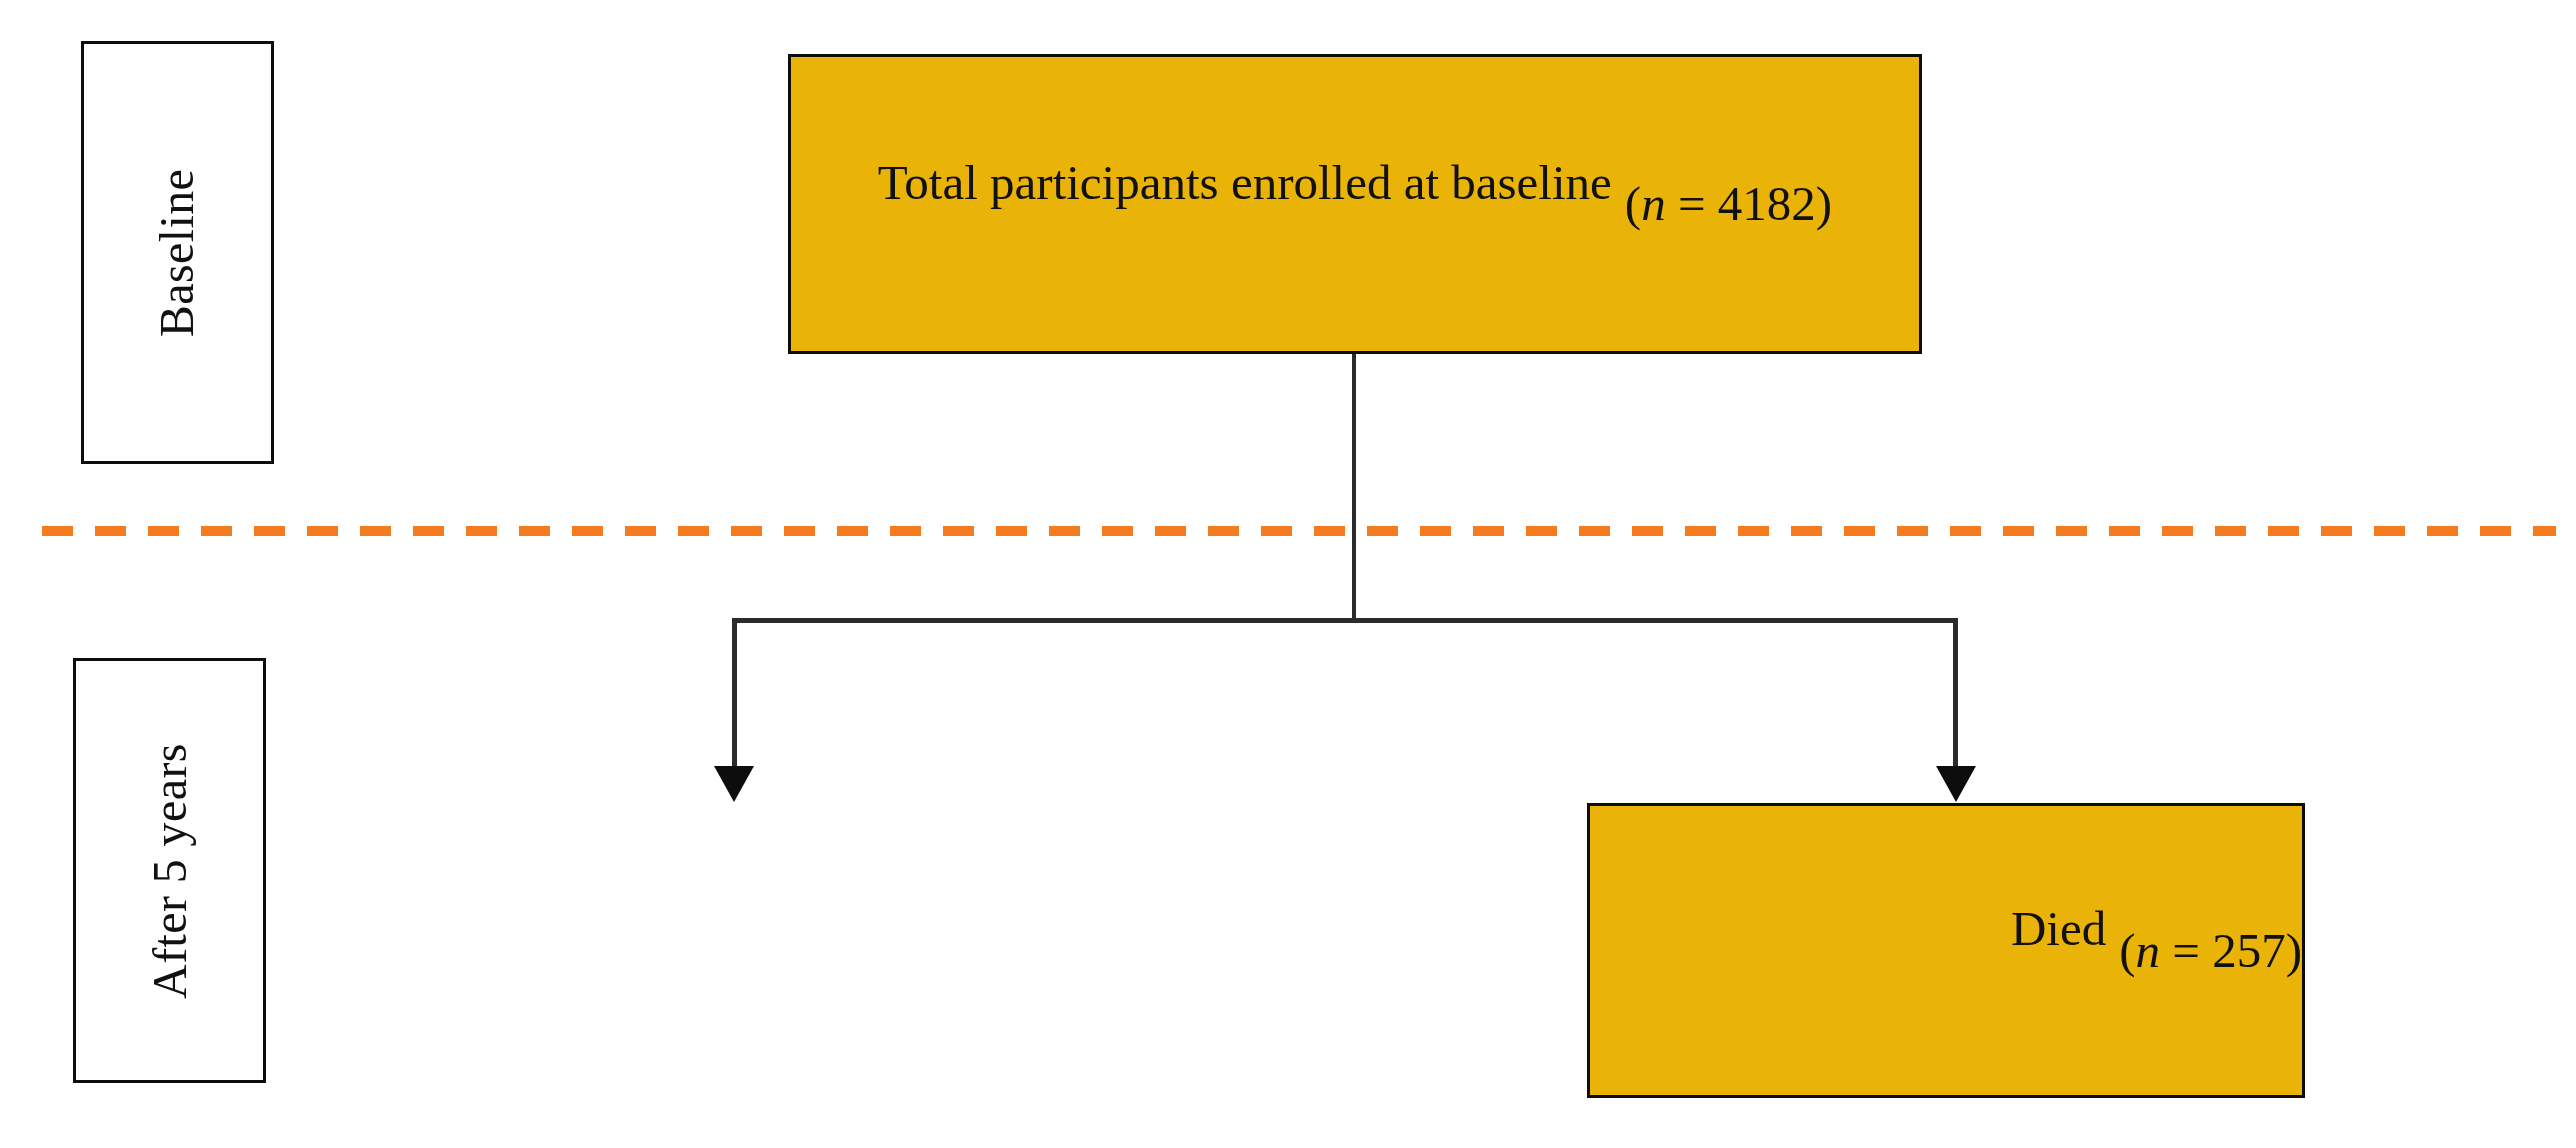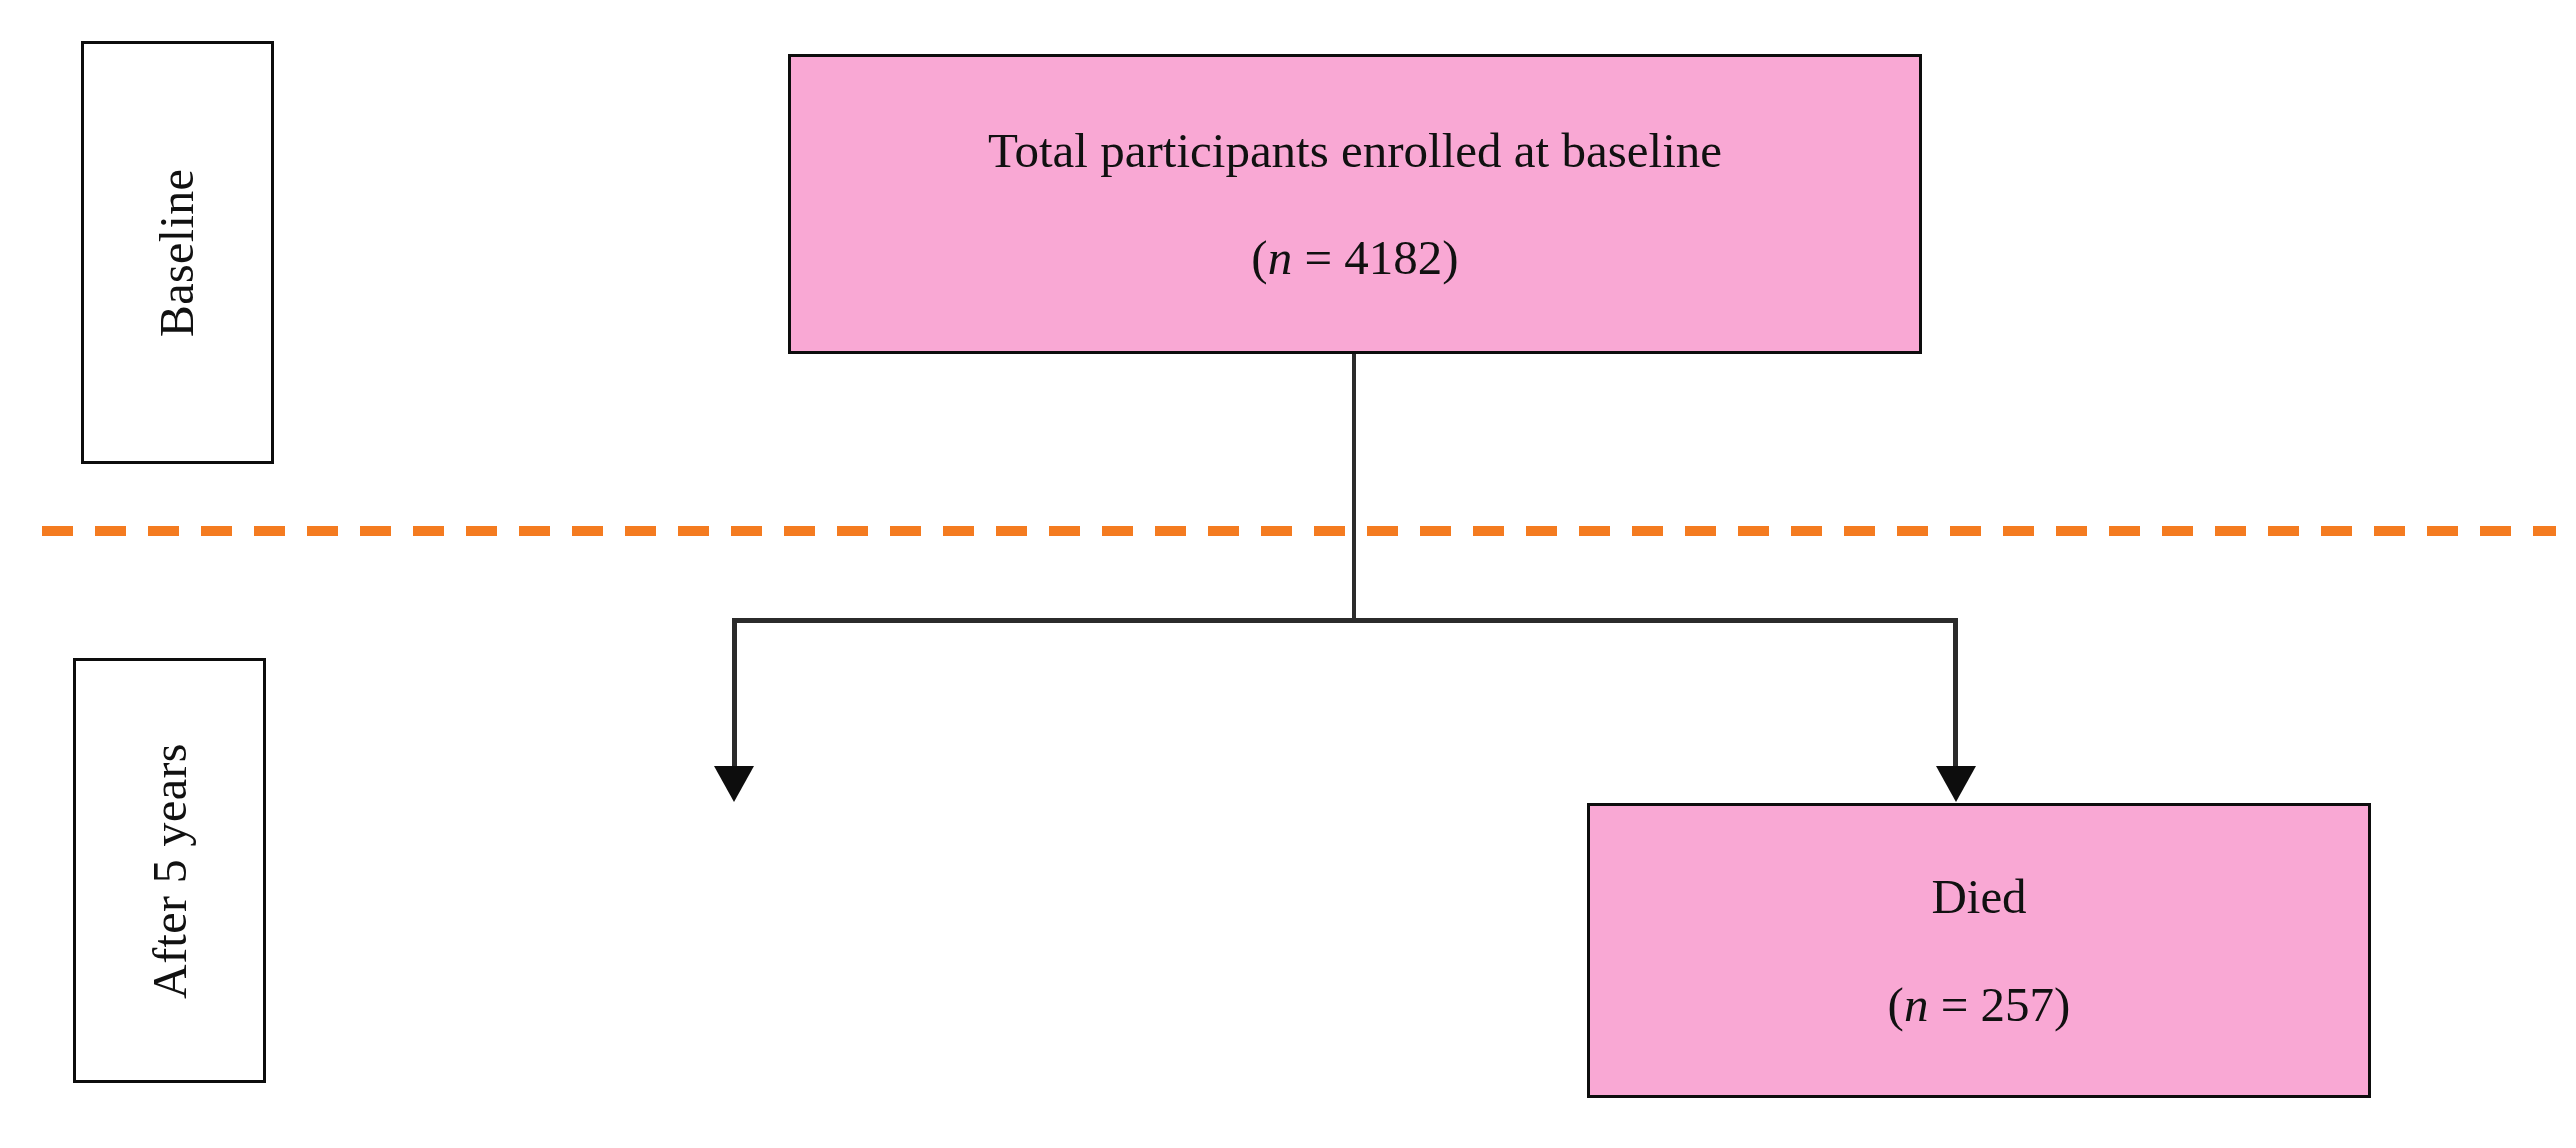--- a/index.html
+++ b/index.html
@@ -16,24 +16,24 @@
     width: 2576px;
     height: 1149px;
     background: #ffffff;
     overflow: hidden;
   }
 
   
   .node-box {
     position: absolute;
     box-sizing: border-box;
-    background: #f9a8d4;
+    background: #eab308;
     border: 3.9px solid #0d0d0d;
     display: flex;
-    flex-direction: column;
+    flex-direction: row;
     align-items: center;
     justify-content: center;
     gap: 13px;
   }
   .stage-box {
     position: absolute;
     box-sizing: border-box;
     background: #ffffff;
     border: 3.9px solid #0d0d0d;
     display: flex;
@@ -112,21 +112,21 @@
   <div class="arrow-head" style="left:1936px; top:766px;"></div>
 
   <div class="dashed-sep" style="left:42px; top:526px; width:2514px;
               background-image: repeating-linear-gradient(to right, #F47B20 0px, #F47B20 31px, rgba(255,255,255,0) 31px, rgba(255,255,255,0) 53px);"></div>
 
   <div class="stage-box" style="left:73px; top:658px; width:193px; height:425px;">
     <span class="stage-label">After 5 years</span>
   </div>
 
 
-  <div class="node-box" style="left:1587px; top:803px; width:784px; height:295px;">
+  <div class="node-box" style="left:1587px; top:803px; width:718px; height:295px;justify-content:flex-end;">
     <div class="node-line node-line-1">Died</div>
     <div class="node-line">
       <span>(</span><span class="node-n">n</span><span> = </span><span>257</span><span>)</span>
     </div>
   </div>
 
 </div>
 
 
 </body></html>

